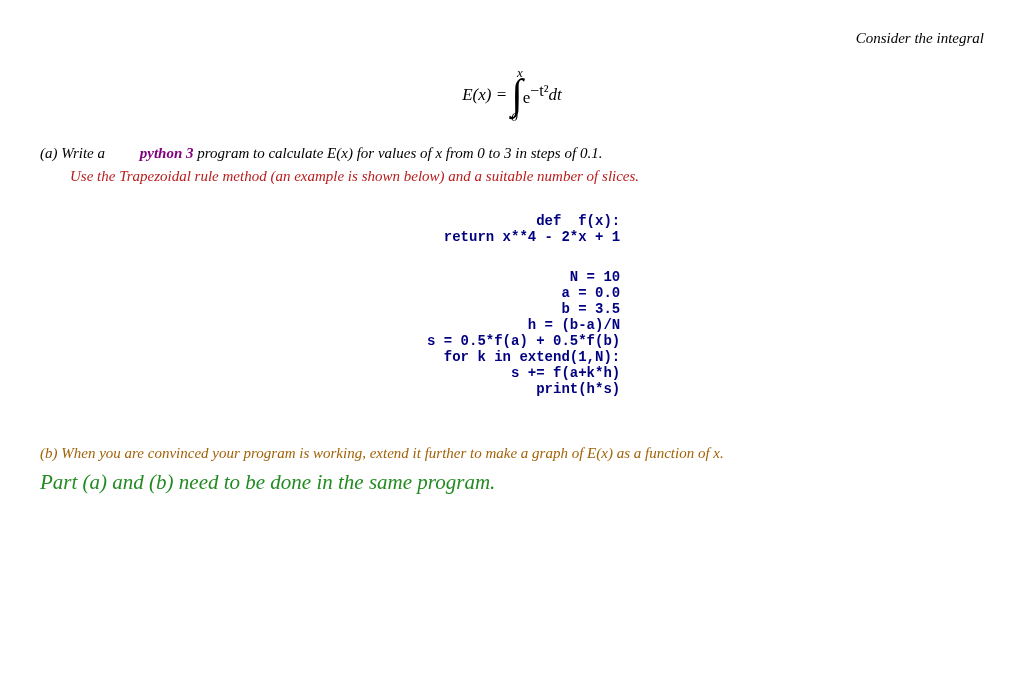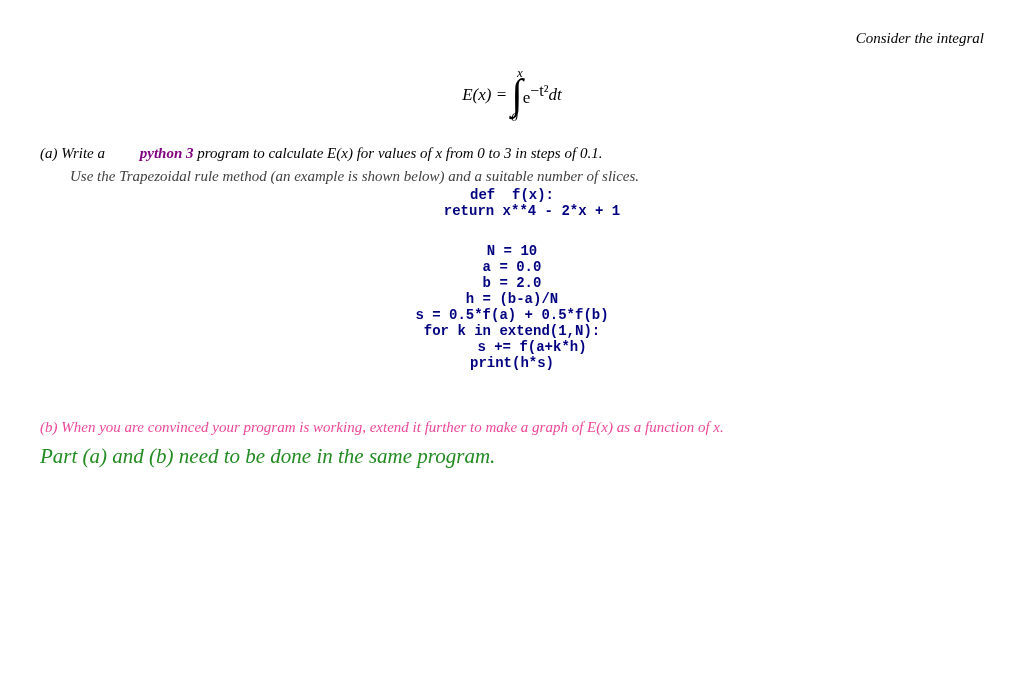--- a/index.html
+++ b/index.html
@@ -36,53 +36,54 @@
     .part-label .python3 {
       color: #800080;
       font-weight: bold;
       margin-left: 31px;
     }
 
     .sub-text {
       font-style: italic;
       font-size: 15px;
       margin-left: 30px;
-      color: #404040;
+      margin-bottom: 20px;
+      color: #b91c1c;
     }
 
     .code-block {
       font-family: 'Courier New', Courier, monospace;
       font-size: 14px;
       font-weight: bold;
       color: #000080;
-      margin: 2px auto 24px auto;
+      margin: 8px auto 24px auto;
       width: fit-content;
       display: block;
-      text-align: center;
+      text-align: right;
     }
 
     .code-block .code-line {
       display: block;
       white-space: pre;
     }
 
     .code-block .indent1 {
       padding-left: 40px;
     }
 
     .code-spacer {
       display: block;
       height: 12px;
     }
 
     .part-b {
       font-style: italic;
       font-size: 15px;
       margin-bottom: 6px;
-      color: #ec4899;
+      color: #a16207;
     }
 
     .green-note {
       font-style: italic;
       font-size: 21px;
       color: #228B22;
       margin-top: 8px;
     }
 
     .code-wrapper {
@@ -139,21 +140,21 @@
 <p class="sub-text">Use the Trapezoidal rule method (an example is shown below) and a suitable number of slices.</p>
 
 <div class="code-wrapper">
   <code class="code-block">
     <span class="code-line">def  f(x):</span>
     <span class="code-line indent1">return x**4 - 2*x + 1</span>
     <span class="code-spacer"></span>
     <span class="code-spacer"></span>
     <span class="code-line">N = 10</span>
     <span class="code-line">a = 0.0</span>
-    <span class="code-line">b = 2.0</span>
+    <span class="code-line">b = 3.5</span>
     <span class="code-line">h = (b-a)/N</span>
     <span class="code-line">s = 0.5*f(a) + 0.5*f(b)</span>
     <span class="code-line">for k in extend(1,N):</span>
     <span class="code-line indent1">s += f(a+k*h)</span>
     <span class="code-line">print(h*s)</span>
   </code>
 </div>
 
 <p class="part-b">(b) When you are convinced your program is working, extend it further to make a graph of E(x) as a function of x.</p>
 

